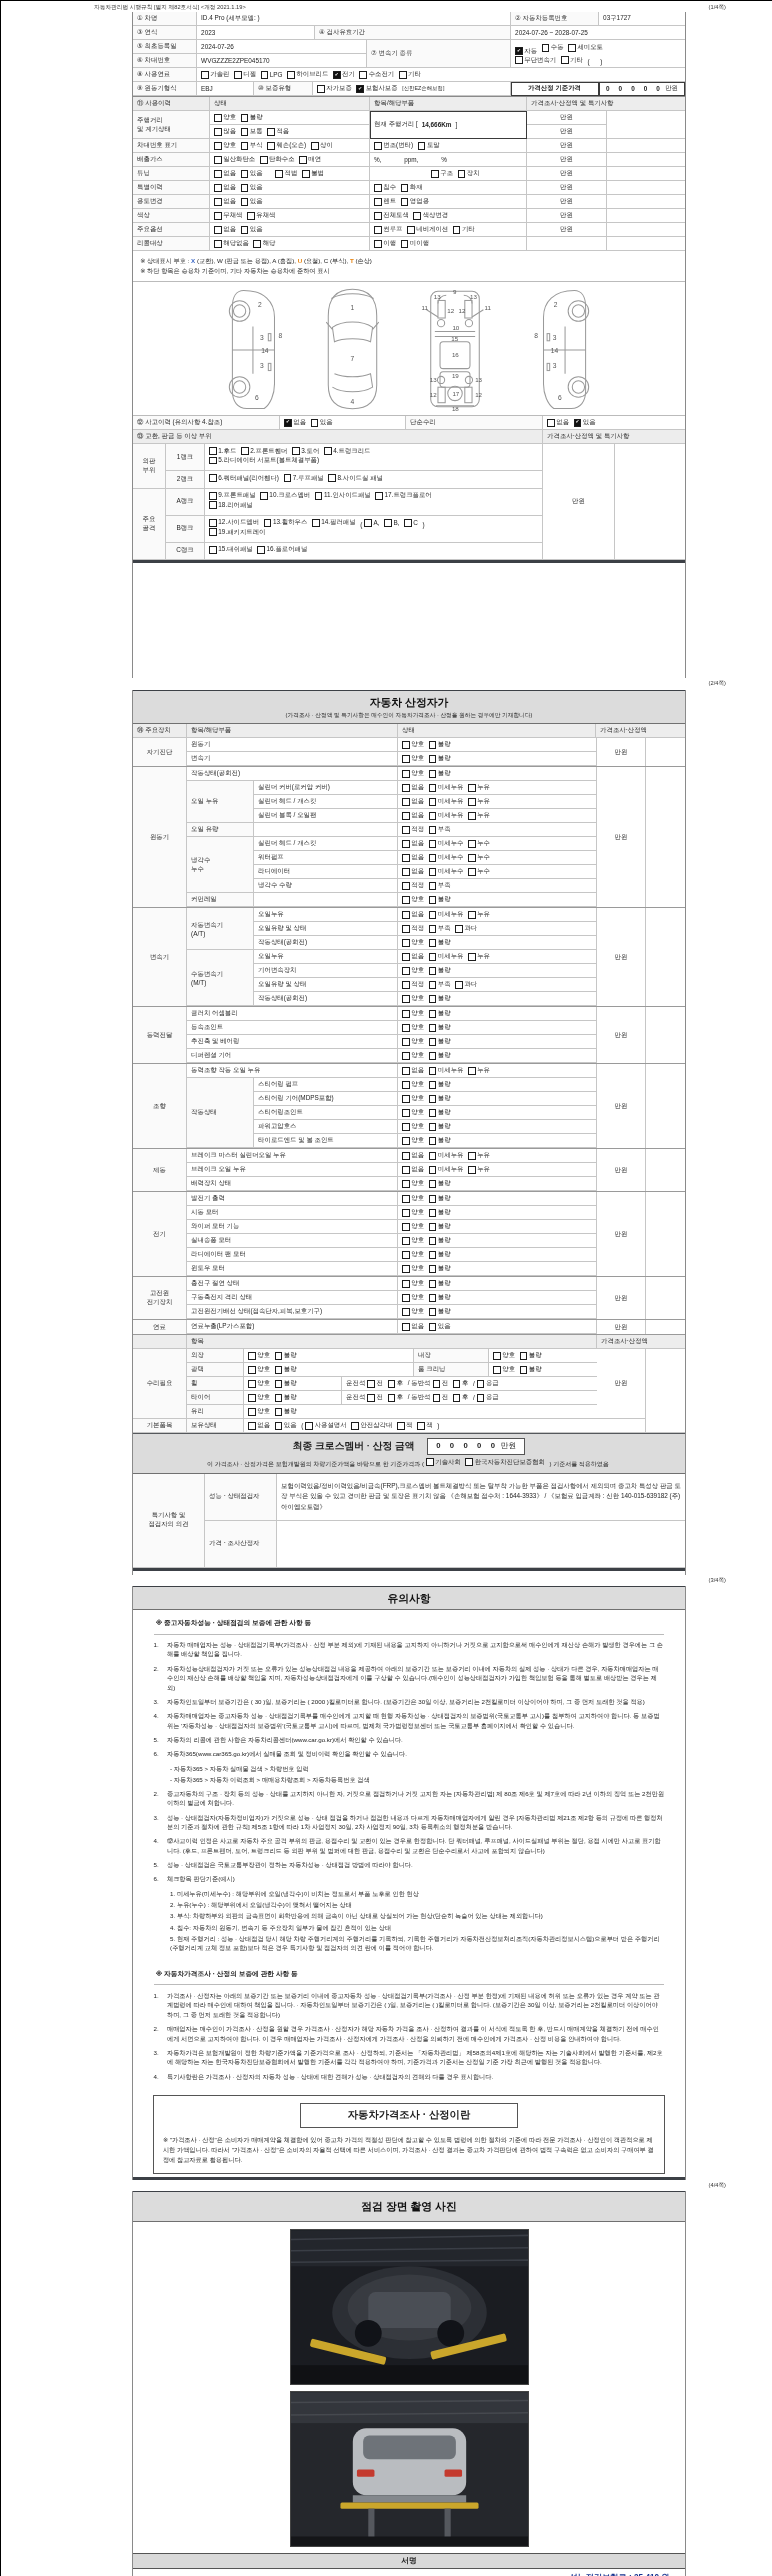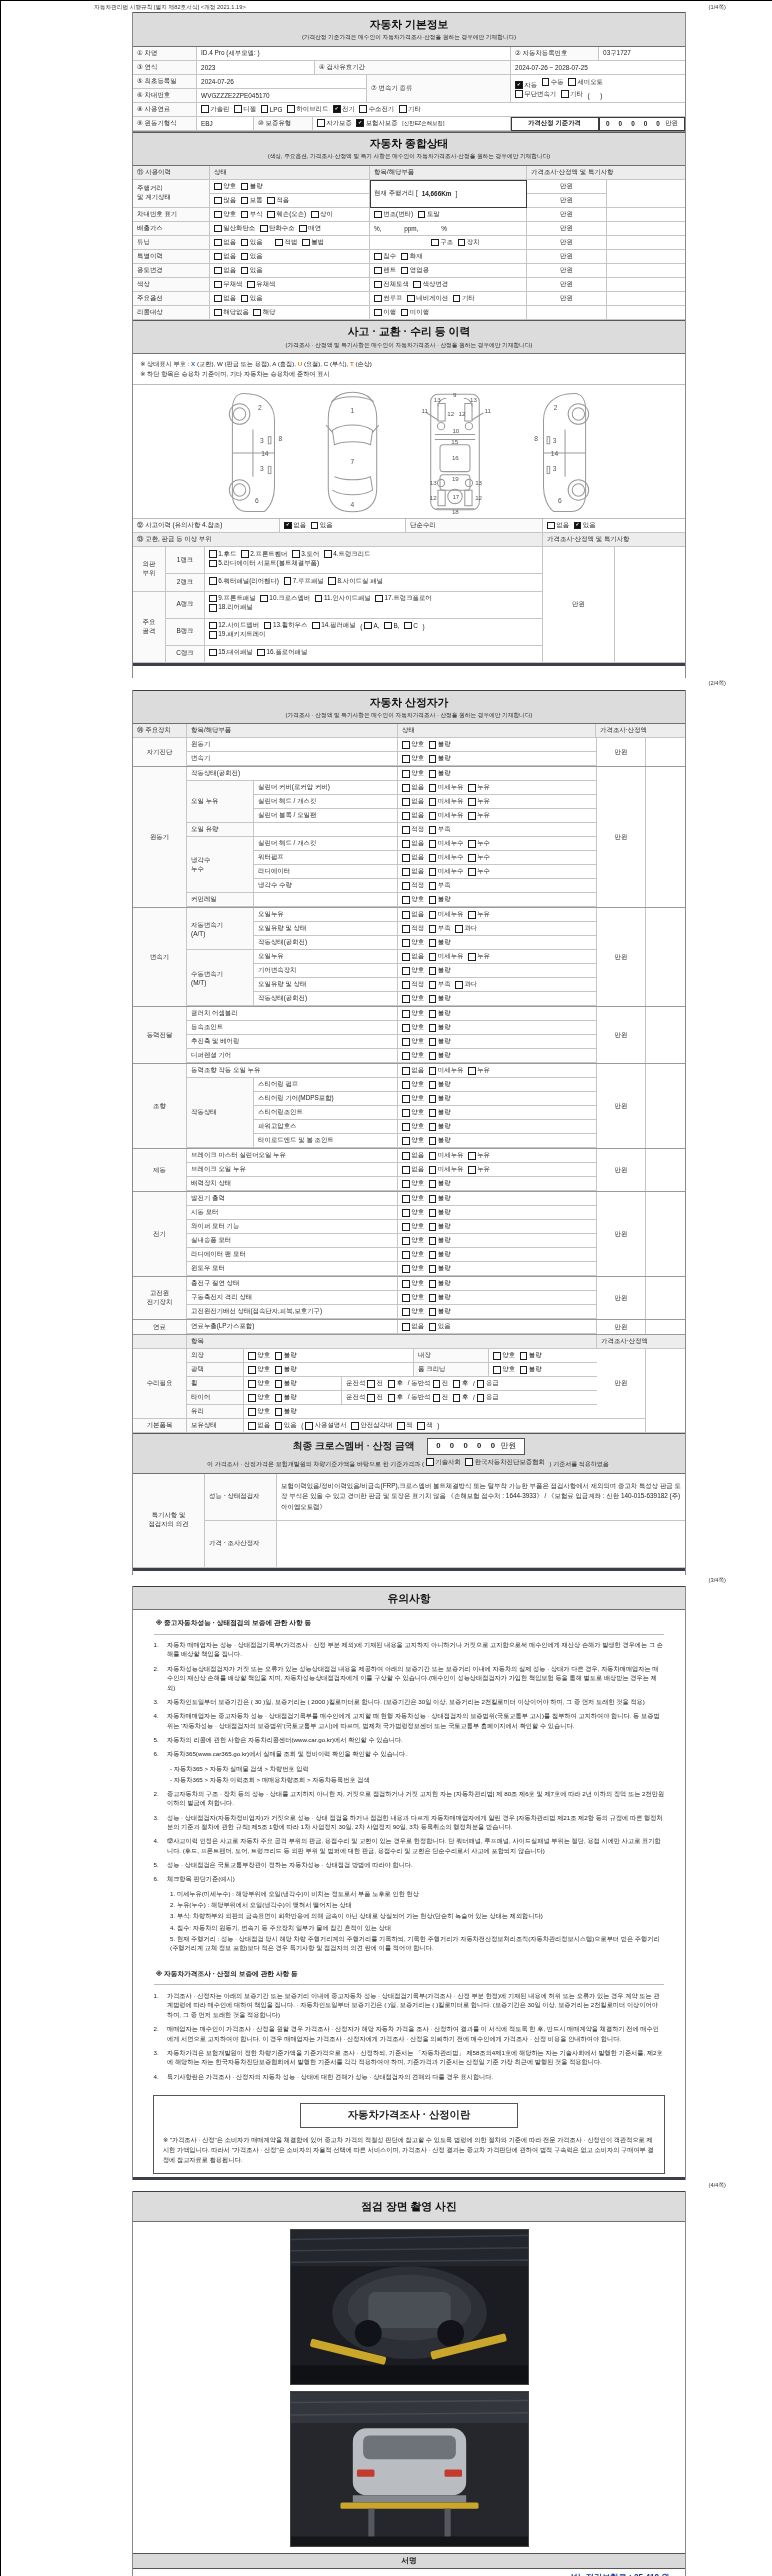--- a/index.html
+++ b/index.html
@@ -60,24 +60,20 @@
 
 <div id="sheet">
   <div id="formref">자동차관리법 시행규칙 [별지 제82호서식] &lt;개정 2021.1.19&gt;</div>
   <div class="pm" style="top:3.1px">(1/4쪽)</div>
   <div class="pm" style="top:679px">(2/4쪽)</div>
   <div class="pm" style="top:1576px">(3/4쪽)</div>
   <div class="pm" style="top:2181px">(4/4쪽)</div>
 
   <div class="page" style="top:11.3px;height:666px">
 
-    <div class="band">
-      <h2>자동차 기본정보</h2>
-      <div class="note">(가격산정 기준가격은 매수인이 자동차가격조사·산정을 원하는 경우에만 기재합니다)</div>
-    </div>
 
     <div>
       <div class="r">
         <div class="c lab" style="width:64px">① 차명</div>
         <div class="c" style="width:314px">ID.4 Pro (세부모델: )</div>
         <div class="c lab" style="width:88px">② 자동차등록번호</div>
         <div class="c last" style="flex:1">03구1727</div>
       </div>
       <div class="r">
         <div class="c lab" style="width:64px">③ 연식</div>
@@ -162,24 +158,20 @@
             </span>
             <span class="tk small">[신한EZ손해보험]</span>
           </div>
         <div class="c lab cen bold hl" style="width:88px">가격산정 기준가격</div>
         <div class="c last cen hl" style="flex:1">
           <span class="digits">0 0 0 0 0</span>&nbsp;<span>만원</span>
         </div>
       </div>
     </div>
 
-    <div class="band">
-      <h2>자동차 종합상태</h2>
-      <div class="note">(색상, 주요옵션, 가격조사·산정액 및 특기 사항은 매수인이 자동차가격조사·산정을 원하는 경우에만 기재합니다)</div>
-    </div>
     <div id="overall-table">
         <div class="r hdr">
           <div class="c" style="width: 77px;">⑪ 사용이력</div>
           <div class="c" style="width: 160px;">상태</div>
           <div class="c" style="width: 157px;">항목/해당부품</div>
           <div class="c last" style="width: 160px; flex: 1 1 0%;">가격조사·산정액 및 특기사항</div>
         </div>
         <div class="r">
           <div class="c lab" style="width: 77px; white-space: pre-line;">주행거리
 및 계기상태</div>
@@ -470,24 +462,20 @@
               <span class="lb">미이행</span>
             </span>
           </div>
           <div style="width: 80px;">
             <div class="c cen" style="width: 100%;"></div>
           </div>
           <div class="c last" style="flex: 1 1 0%;"></div>
         </div>
       </div>
 
-    <div class="band">
-      <h2>사고 · 교환 · 수리 등 이력</h2>
-      <div class="note">(가격조사 · 산정액 및 특기사항은 매수인이 자동차가격조사 · 산정을 원하는 경우에만 기재합니다)</div>
-    </div>
 
     <div class="legend">
       <div id="legend-line1"><span style="color: rgb(34, 34, 34);">※ 상태표시 부호 : </span><span style="color: rgb(58, 102, 196); font-weight: bold;">X</span><span style="color: rgb(34, 34, 34);"> (교환), </span><span style="color: rgb(34, 34, 34);">W</span><span style="color: rgb(34, 34, 34);"> (판금 또는 용접), </span><span style="color: rgb(34, 34, 34);">A</span><span style="color: rgb(34, 34, 34);"> (흠집), </span><span style="color: rgb(232, 130, 12); font-weight: bold;">U</span><span style="color: rgb(34, 34, 34);"> (요철), </span><span style="color: rgb(34, 34, 34);">C</span><span style="color: rgb(34, 34, 34);"> (부식), </span><span style="color: rgb(232, 130, 12); font-weight: bold;">T</span><span style="color: rgb(34, 34, 34);"> (손상)</span></div>
       <div>※ 하단 항목은 승용차 기준이며, 기타 자동차는 승용차에 준하여 표시</div>
     </div>
 
     <div style="display:flex;justify-content:center;gap:25px;padding:4.1px 0 3.1px;border-bottom:0.5px solid #bbb">
       <svg width="77" height="126" viewBox="0 0 150 244">
         <g fill="none" stroke="#9a9a9a" stroke-width="2">
           <path d="M52 8 C38 8 30 20 30 40 L30 204 C30 224 40 238 58 238 L92 238 C104 230 112 210 112 190 L112 60 C112 30 92 8 52 8 Z"></path>

